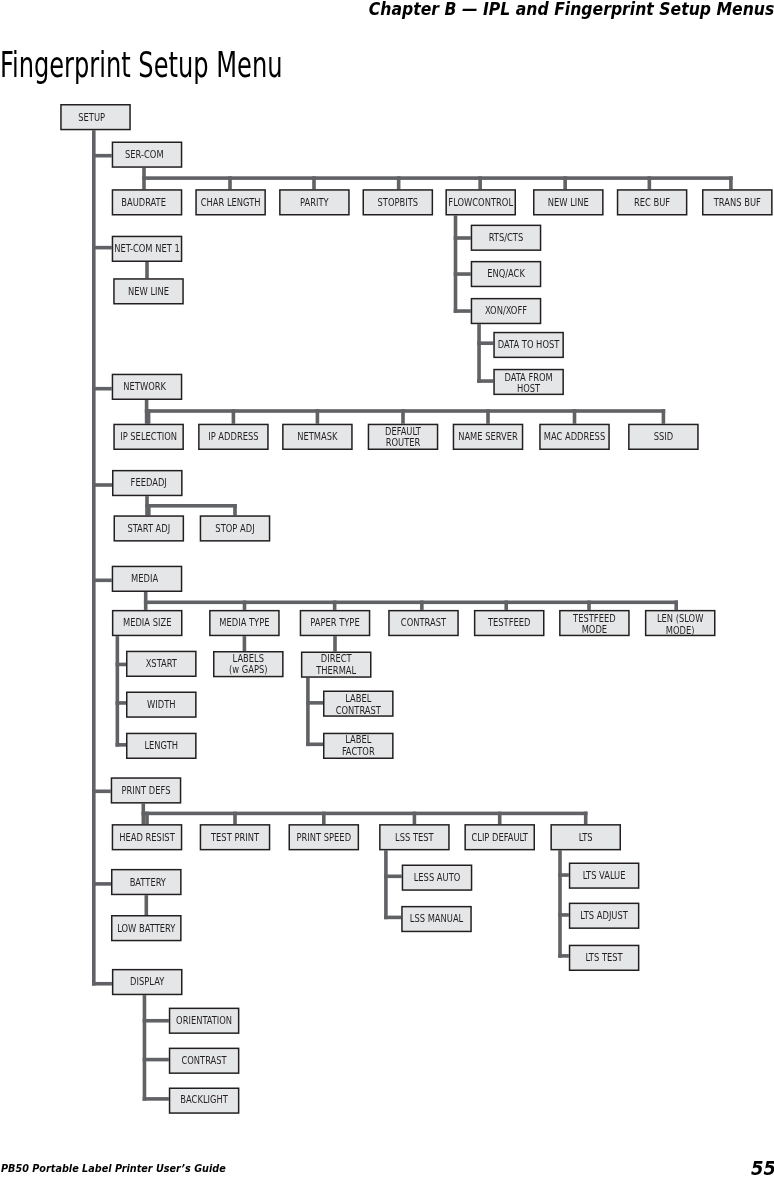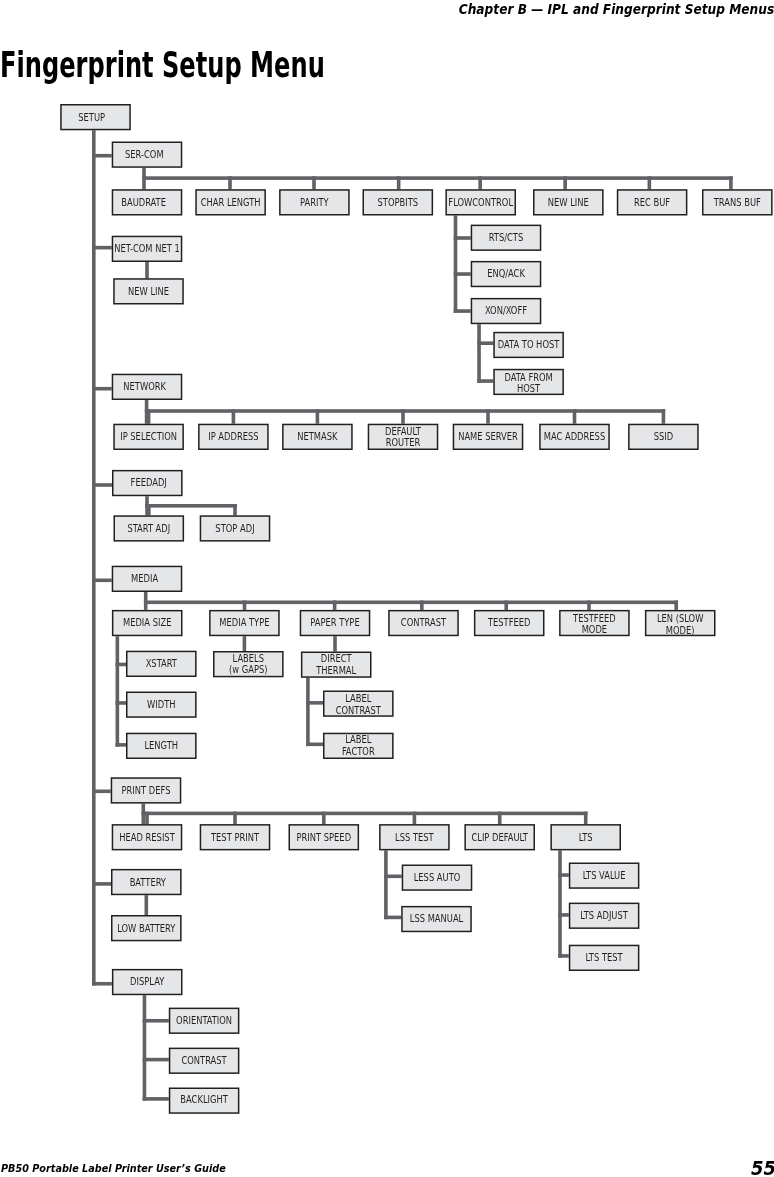--- a/index.html
+++ b/index.html
@@ -2,23 +2,23 @@
 <html><head>
 <meta charset="utf-8">
 <style>
   html,body{margin:0;padding:0;background:#fff;}
   body{width:774px;height:1177px;position:relative;overflow:hidden;
        font-family:"DejaVu Sans",sans-serif;color:#000;}
   .page{position:absolute;left:0;top:0;width:774px;height:1177px;overflow:hidden;}
   #hdr{position:absolute;right:0px;top:0px;height:20px;
        font-family:"DejaVu Sans Condensed","DejaVu Sans",sans-serif;
        font-weight:bold;font-style:oblique;
-       font-size:14px;line-height:18px;white-space:nowrap;}
+       font-size:18px;line-height:18px;white-space:nowrap;}
   #hdr span{display:block;transform:scaleX(0.967) translateZ(0);transform-origin:right top;}
-  #title{position:absolute;left:0px;top:47px;margin:0;font-weight:bold;font-size:35.2px;
+  #title{position:absolute;left:0px;top:47px;margin:0;font-weight:normal;font-size:35.2px;
          font-family:"DejaVu Sans Condensed","DejaVu Sans",sans-serif;
          line-height:35.2px;white-space:nowrap;}
   #title span{display:block;transform:scaleX(0.762) translateZ(0);transform-origin:left top;}
   #ftl{position:absolute;left:1px;top:1160px;font-weight:bold;font-style:oblique;font-size:11px;
        font-family:"DejaVu Sans Condensed","DejaVu Sans",sans-serif;
        line-height:17.6px;white-space:nowrap;}
   #ftl span{display:block;transform:scaleX(0.977) translateZ(0);transform-origin:left top;}
   #ftrnum{position:absolute;left:751px;top:1158px;font-weight:bold;font-style:oblique;font-size:20px;
        font-family:"DejaVu Sans Condensed","DejaVu Sans",sans-serif;
        line-height:20px;white-space:nowrap;transform:translateZ(0);}

